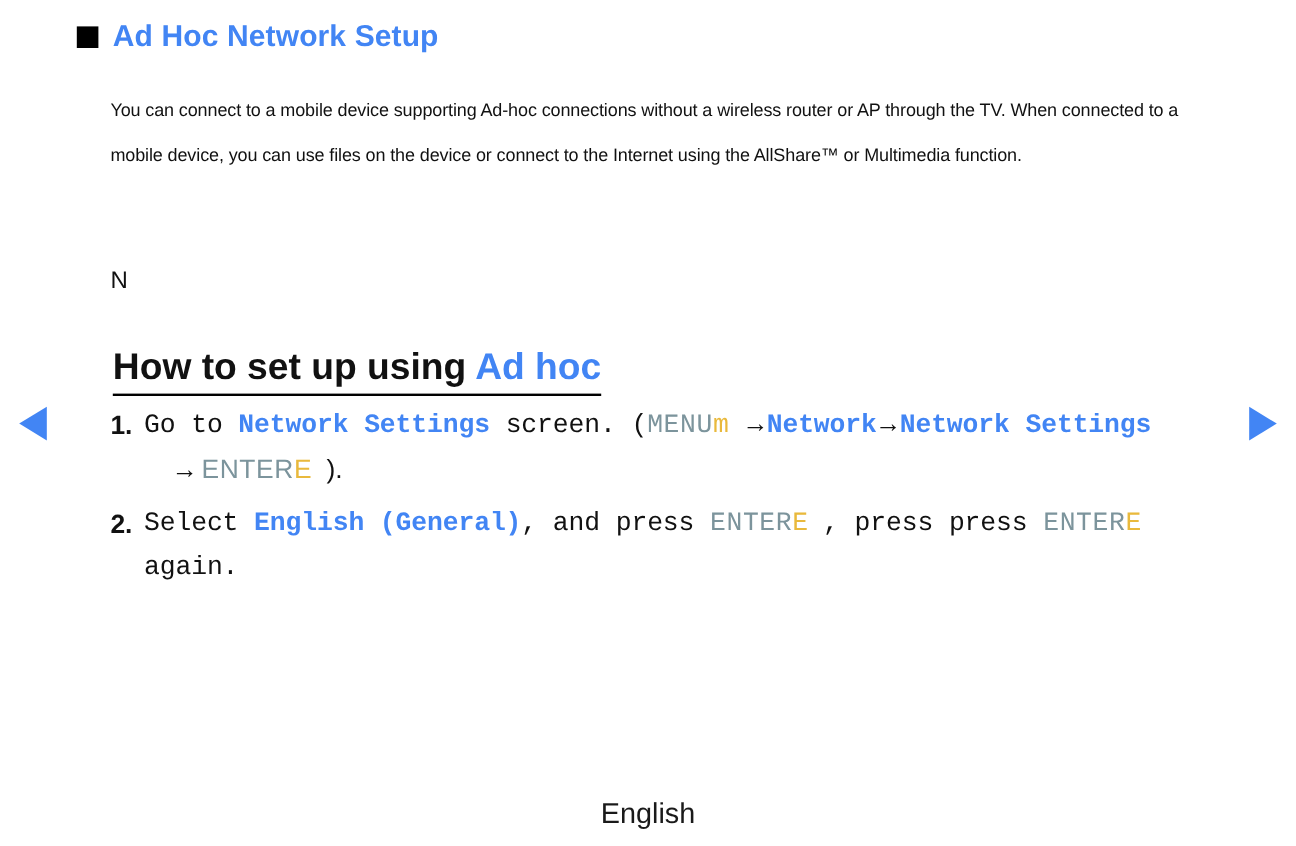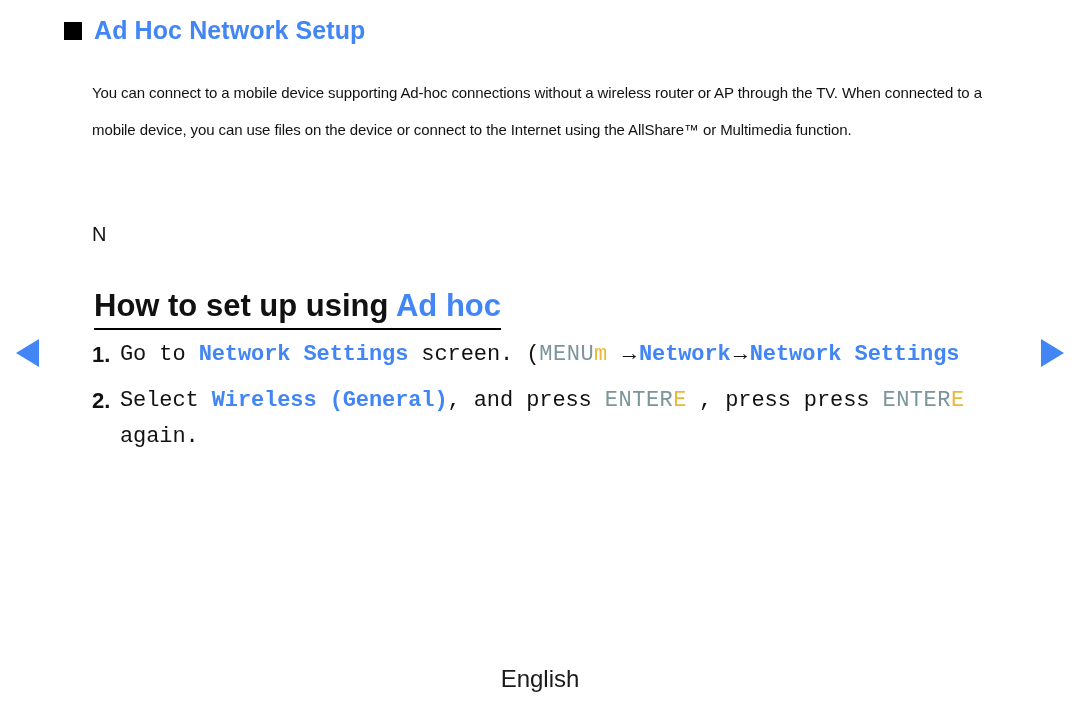--- a/index.html
+++ b/index.html
@@ -188,25 +188,26 @@
   <span id="note-marker">N</span>
 </div>
 
 <div id="howto-heading"><span>How to set up using </span><span class="accent">Ad hoc</span></div>
 
 <div id="steps">
 
   <div class="step">
     <span class="step-num">1.</span>
     <span class="step-body"><span>Go to </span><span class="blue-bold">Network Settings</span><span> screen. (</span><span class="keyword">MENU</span><span class="keyglyph">m</span><span class="gap"></span><span class="arrow">→</span><span class="blue-bold">Network</span><span class="arrow">→</span><span class="blue-bold">Network Settings</span></span>
+    <span class="step-cont"><span class="arrow">→</span><span class="keyword">ENTER</span><span class="keyglyph">E</span><span class="gap"></span><span>).</span></span>
   </div>
 
   <div class="step">
     <span class="step-num">2.</span>
-    <span class="step-body"><span>Select </span><span class="blue-bold">Wireless (General)</span><span>, and press </span><span class="keyword">ENTER</span><span class="keyglyph">E</span><span class="gap"></span><span>, press press </span><span class="keyword">ENTER</span><span class="keyglyph">E</span><span class="gap"></span><span>again.</span></span>
+    <span class="step-body"><span>Select </span><span class="blue-bold">English (General)</span><span>, and press </span><span class="keyword">ENTER</span><span class="keyglyph">E</span><span class="gap"></span><span>, press press </span><span class="keyword">ENTER</span><span class="keyglyph">E</span><span class="gap"></span><span>again.</span></span>
   </div>
 
 </div>
 
 <div id="nav-prev" class="nav-arrow"></div>
 <div id="nav-next" class="nav-arrow"></div>
 
 <div id="footer-language">English</div>
 
 </body></html>

